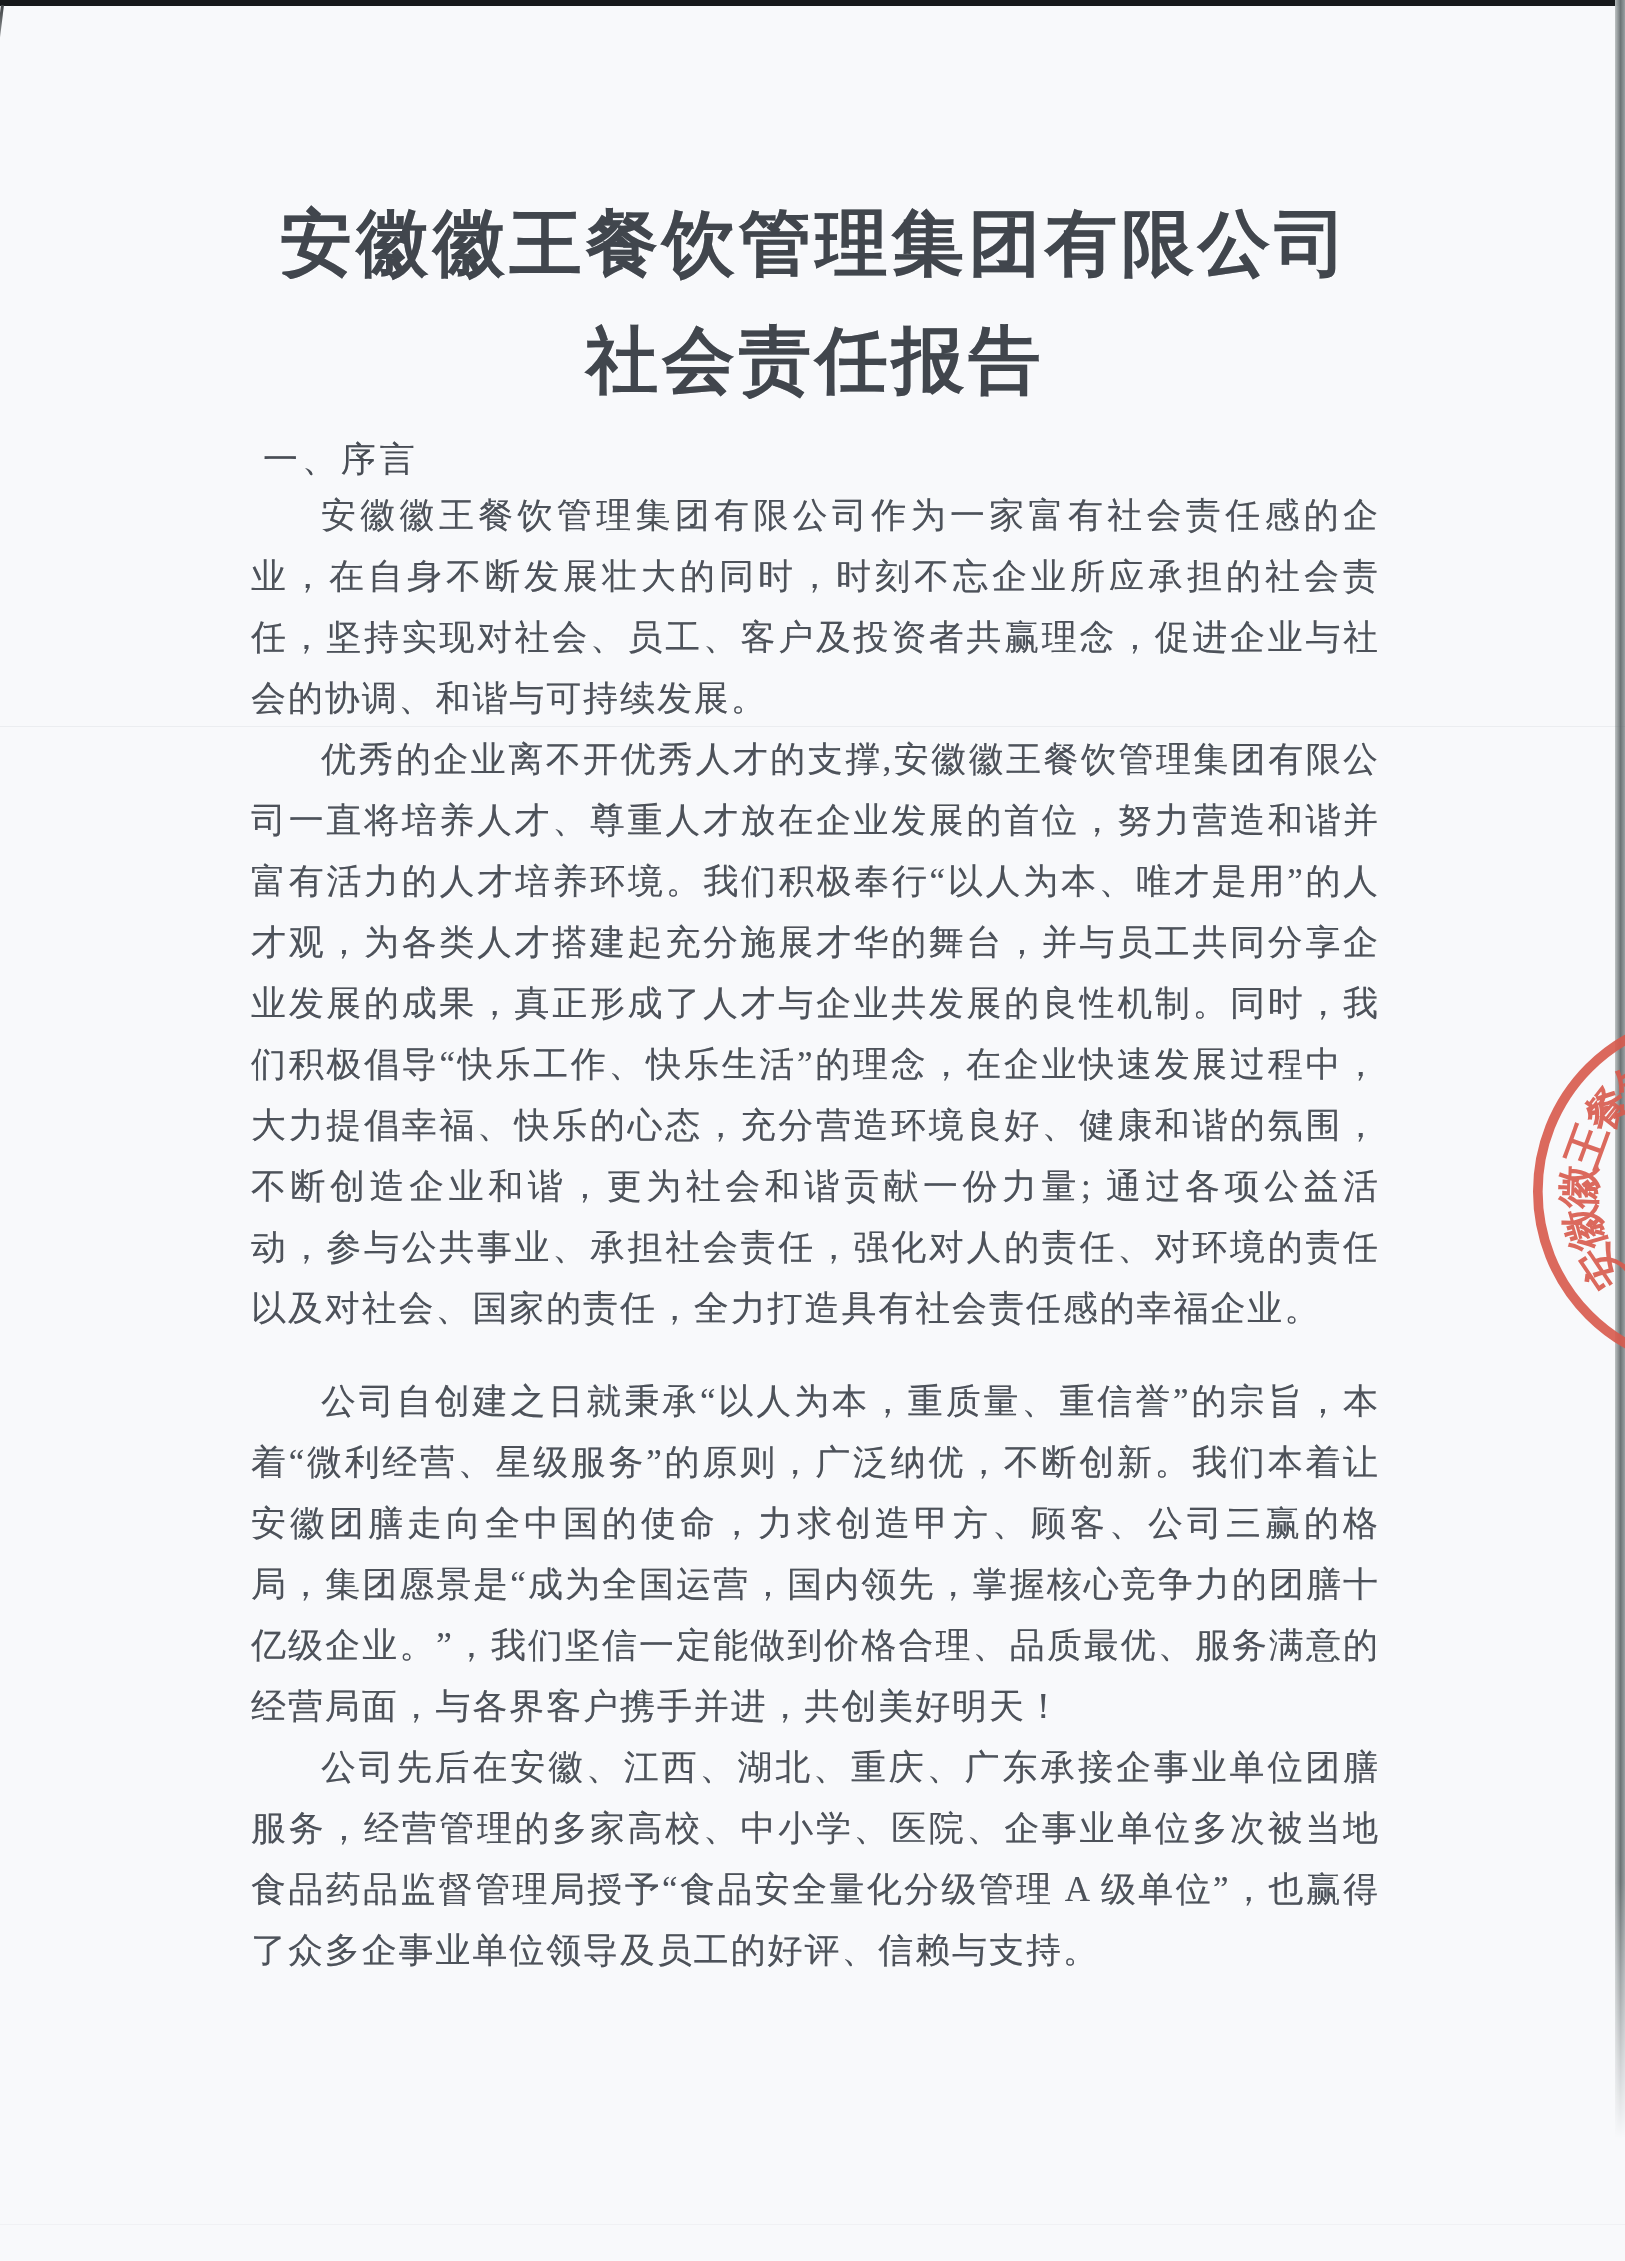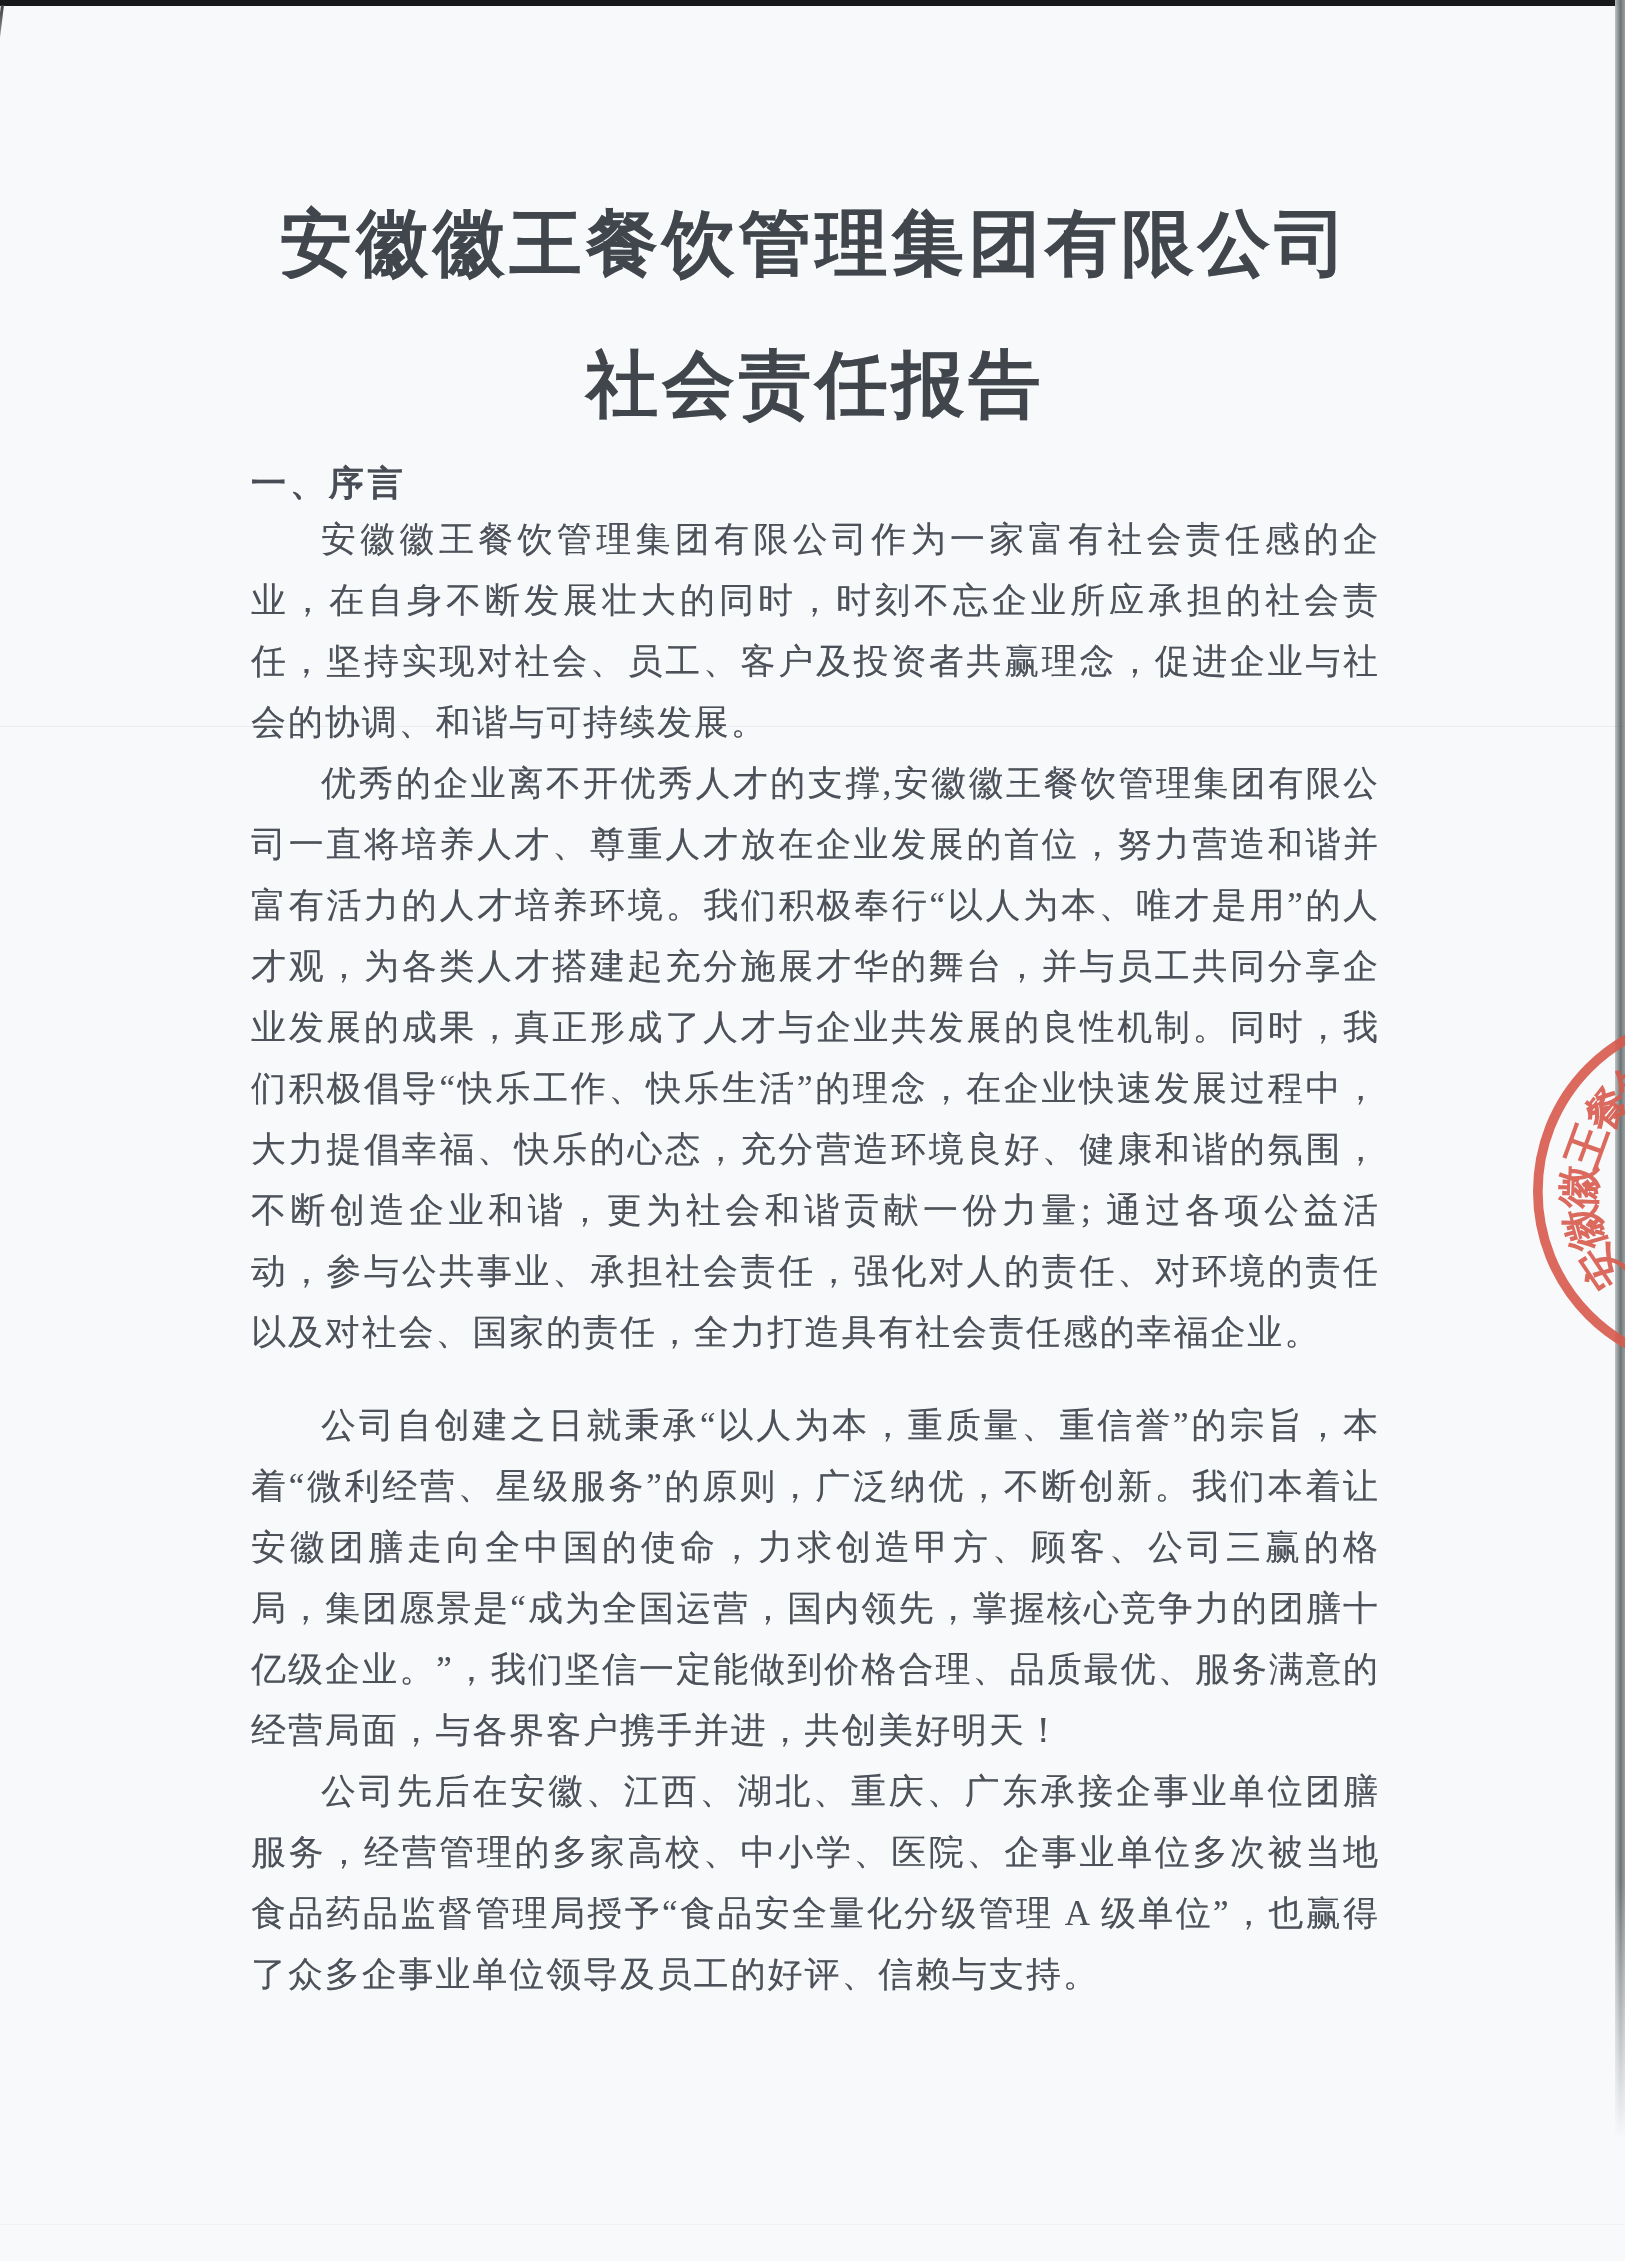--- a/index.html
+++ b/index.html
@@ -39,24 +39,24 @@
     position:absolute;left:251px;top:0;width:1129px;
     color:#4d525a;
   }
   .title{
     margin:0;text-align:center;
     font-size:72px;font-weight:700;line-height:97px;
     letter-spacing:4.5px;color:#41464d;
     text-shadow:0 0 0.6px rgba(65,70,77,.45);
   }
   .title-1{margin-top:196px;}
-  .title-2{margin-top:44px;text-align:center;}
+  .title-2{margin-top:20px;text-align:center;}
   .section-heading{
-    margin:30px 0 0;
-    font-size:35px;font-weight:700;line-height:40px;
+    margin:30px 12px 0;
+    font-size:35px;font-weight:400;line-height:40px;
     letter-spacing:3.9px;color:#484d55;
     text-shadow:0 0 0.6px rgba(72,77,85,.4);
   }
   .paragraphs{margin-top:5.2px;}
   .para{
     margin:0;
     font-size:35px;line-height:61px;letter-spacing:1.9px;
     text-align:justify;text-justify:inter-ideograph;
     text-indent:2em;
     color:#4d525a;

